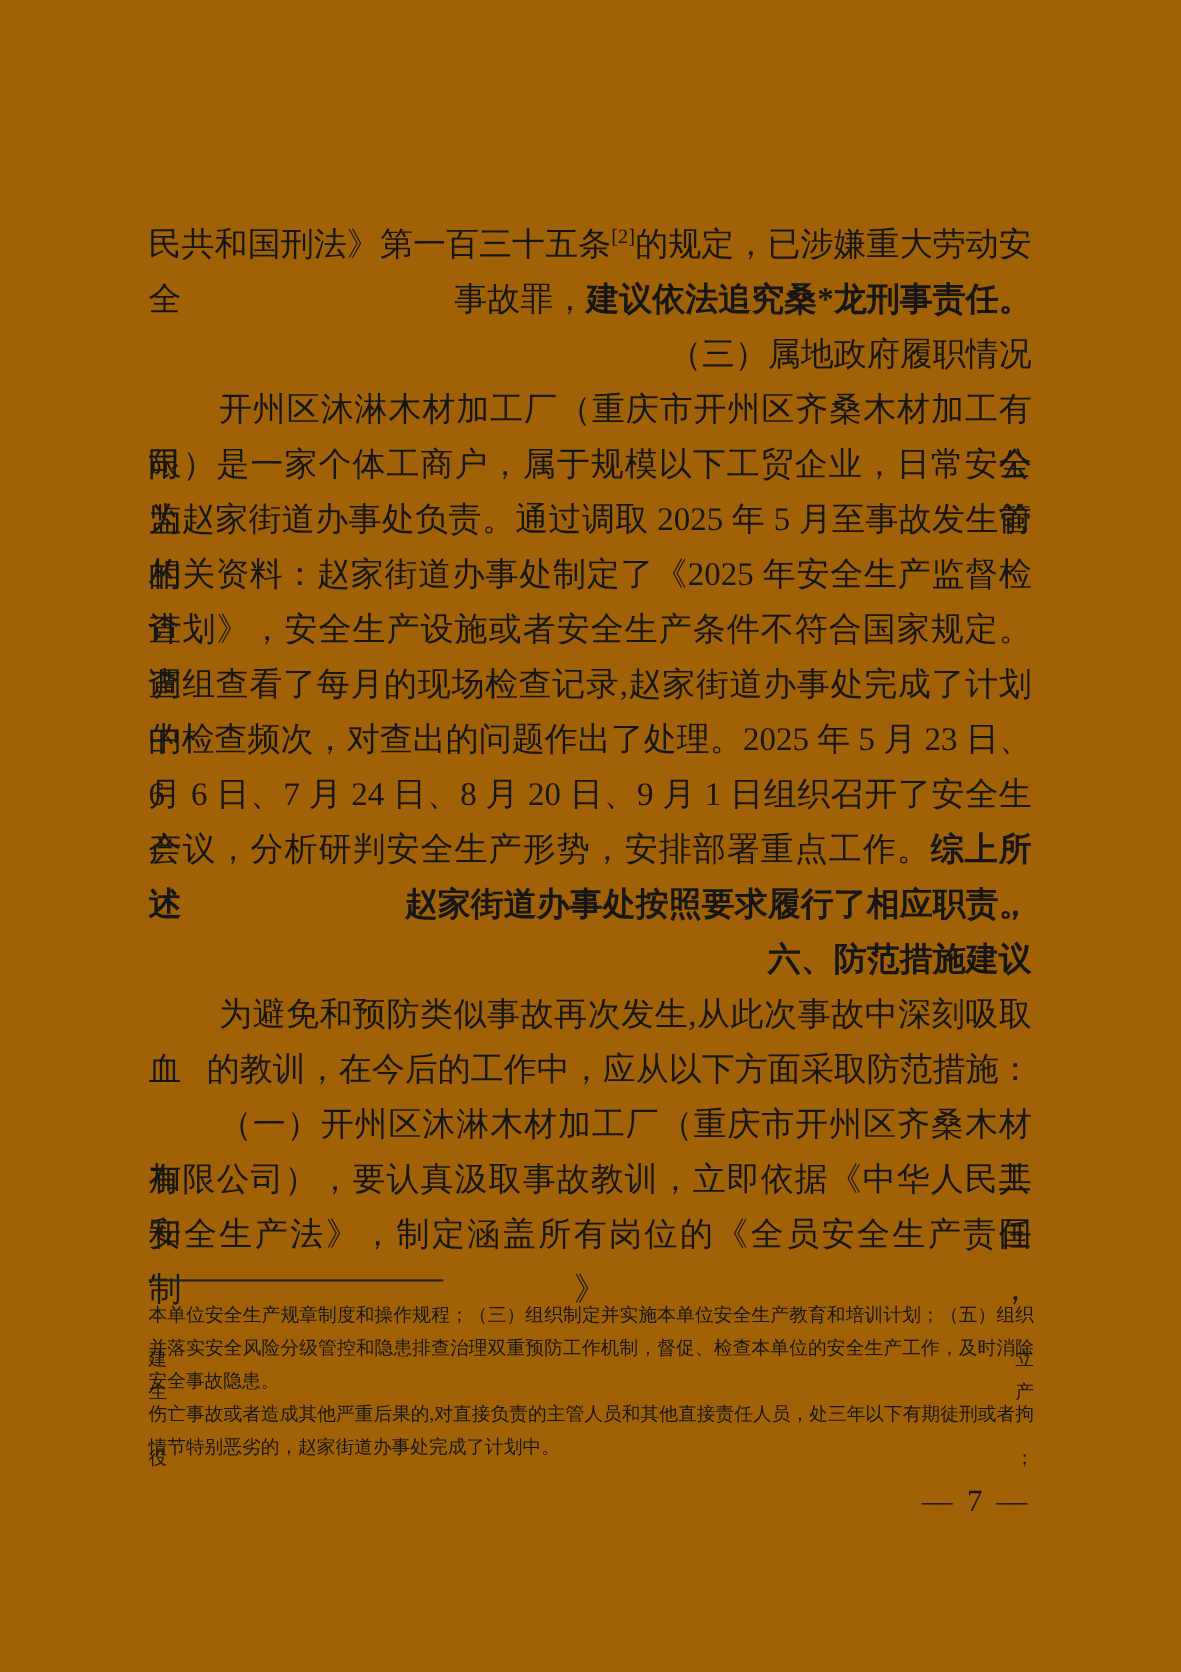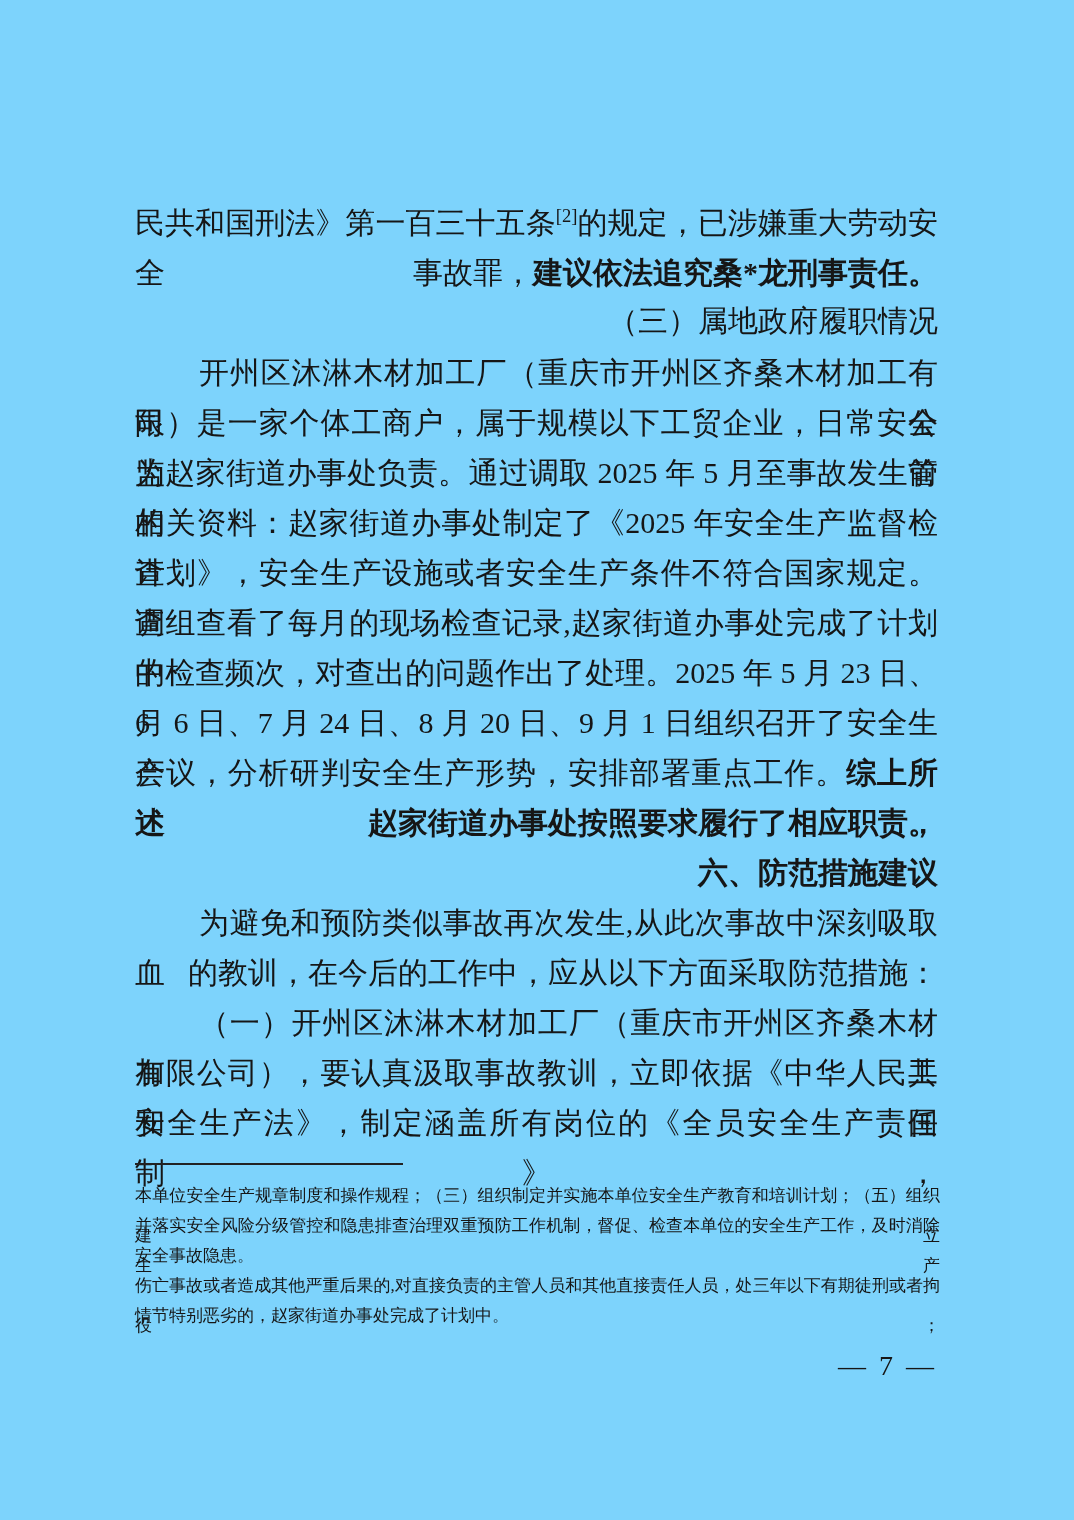--- a/index.html
+++ b/index.html
@@ -1,20 +1,20 @@
 <!DOCTYPE html>
 <html><head>
 <meta charset="utf-8">
 <style>
   html, body { margin: 0; padding: 0; background: #ffffff; }
   .page {
     position: relative;
     width: 1074px;
     height: 1520px;
-    background: #7dd3fc;
+    background: #a16207;
     overflow: hidden;
     font-family: "Liberation Serif", serif;
     color: #161616;
   }
   .doc-body {
     position: absolute;
     left: 135px;
     top: 198px;
     width: 803px;
   }
@@ -27,21 +27,21 @@
   }
   .line.fill {
     text-align: justify;
     text-align-last: justify;
   }
   .line.indent { text-indent: 64px; }
   .line.hei {
     font-family: "Liberation Sans", sans-serif;
     font-weight: 700;
   }
-  .line.kai { font-family: Liberation Mono, monospace; }
+  .line.kai { font-family: Liberation Serif, serif; }
   .seg { }
   .seg.b { font-weight: 700; }
   sup.seg {
     font-size: 62%;
     vertical-align: super;
     line-height: 0;
   }
   .fn-sep {
     position: absolute;
     left: 135px;

